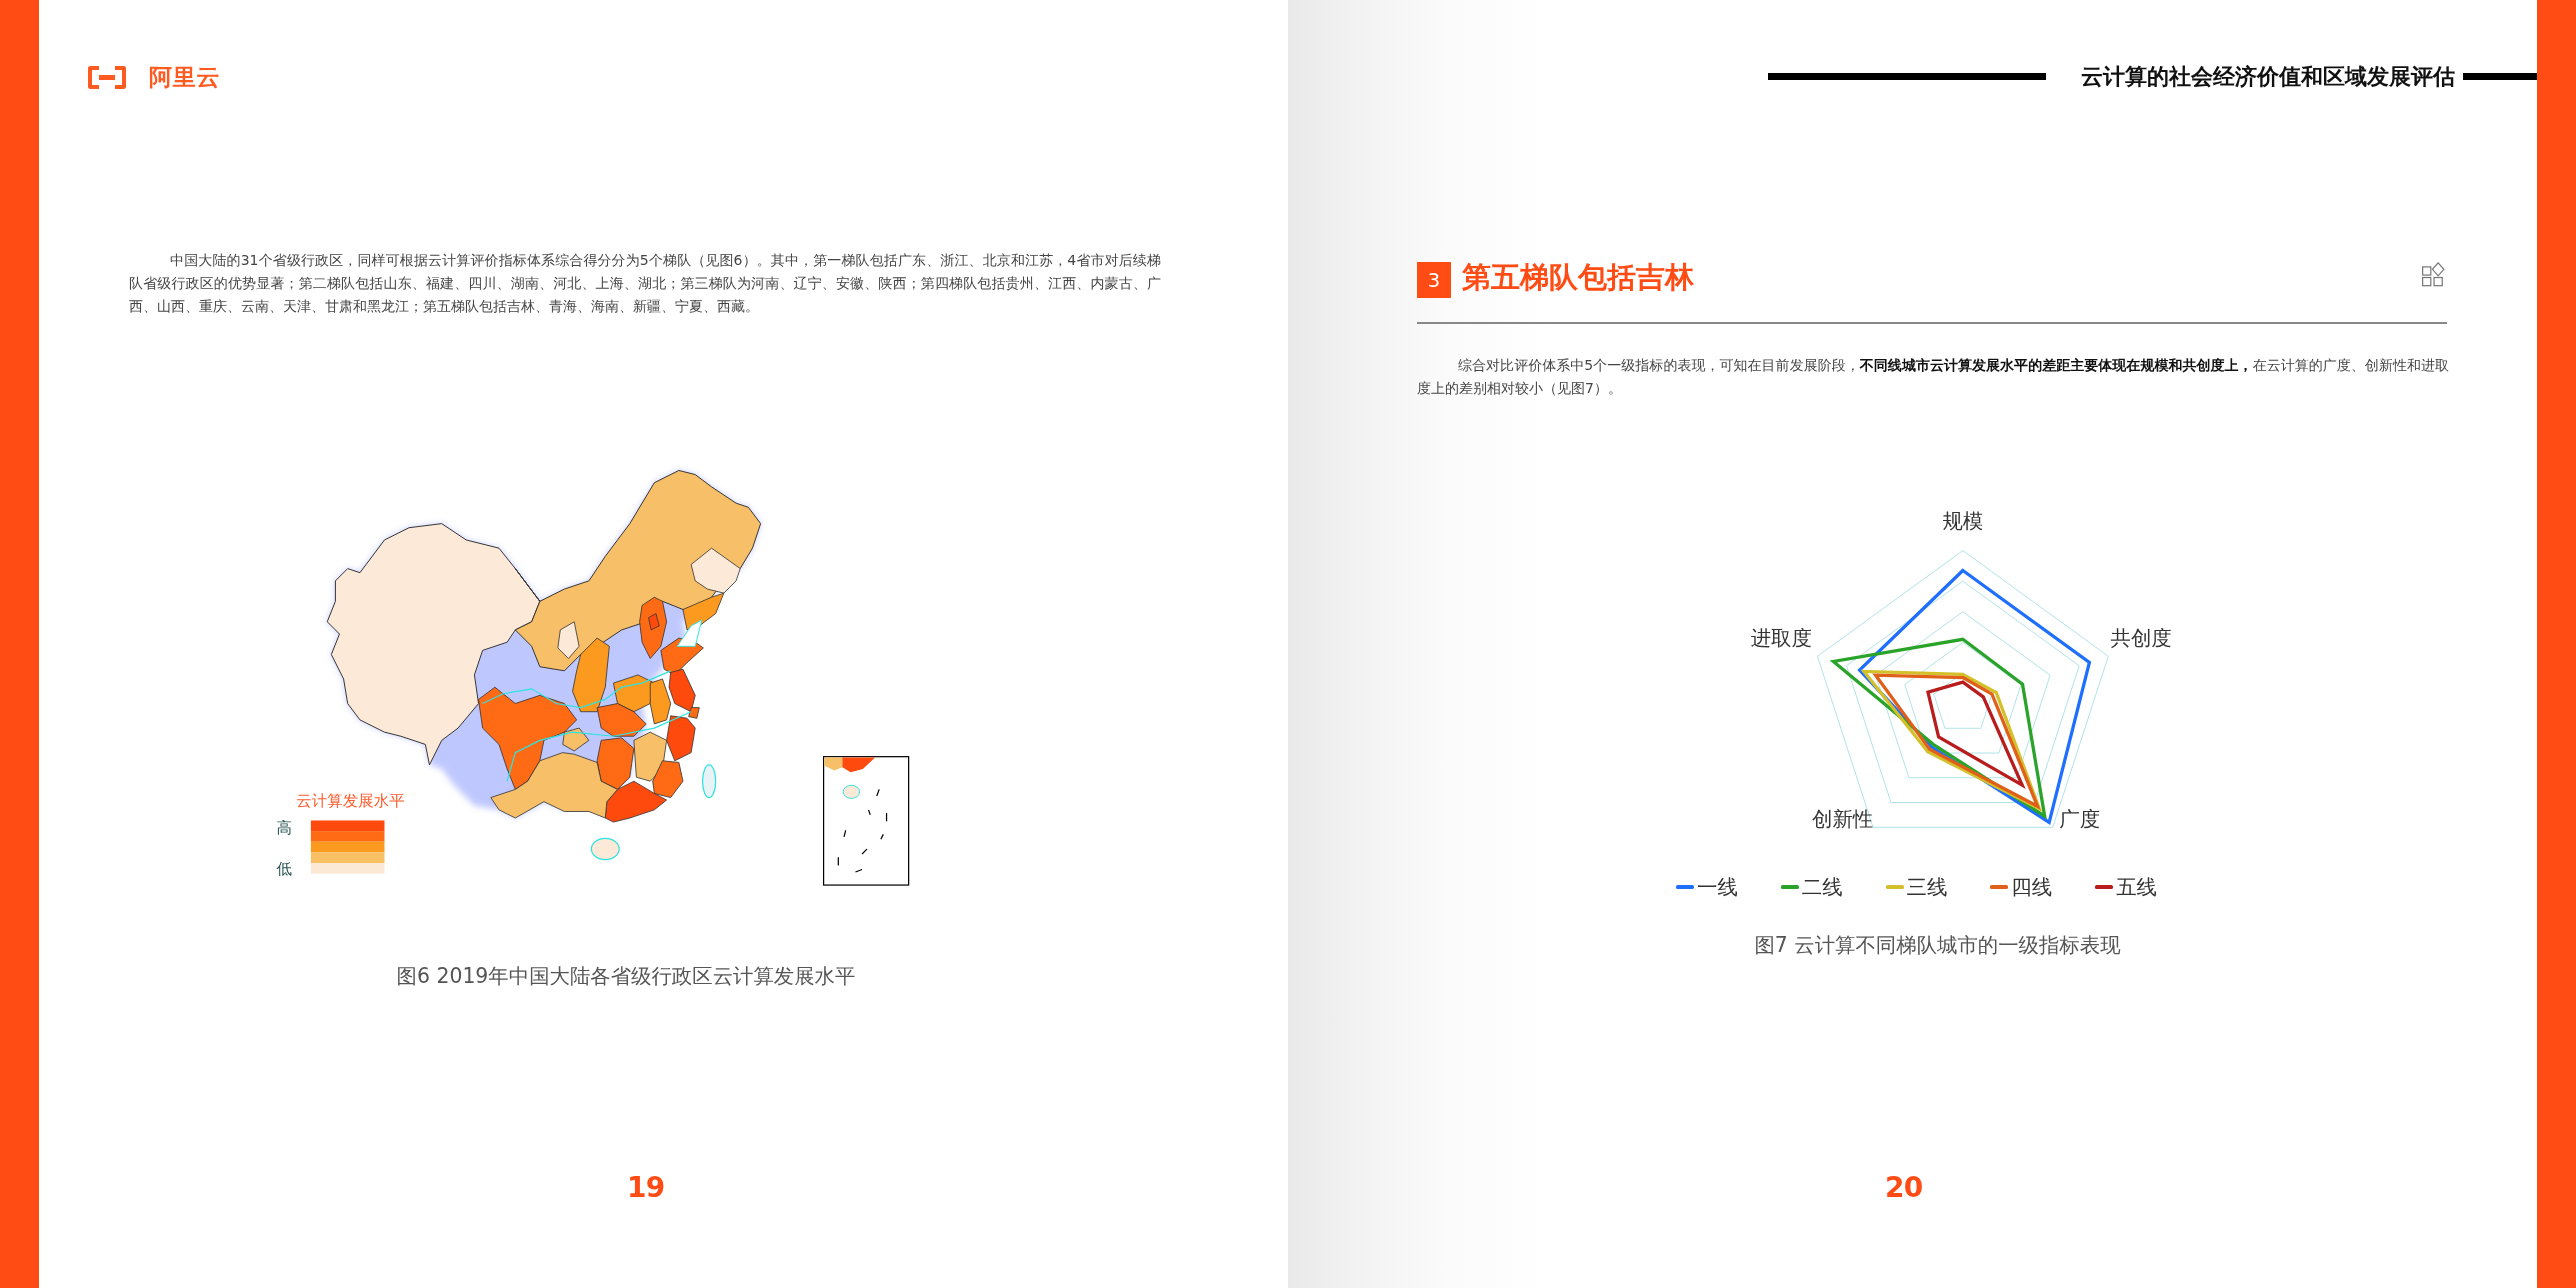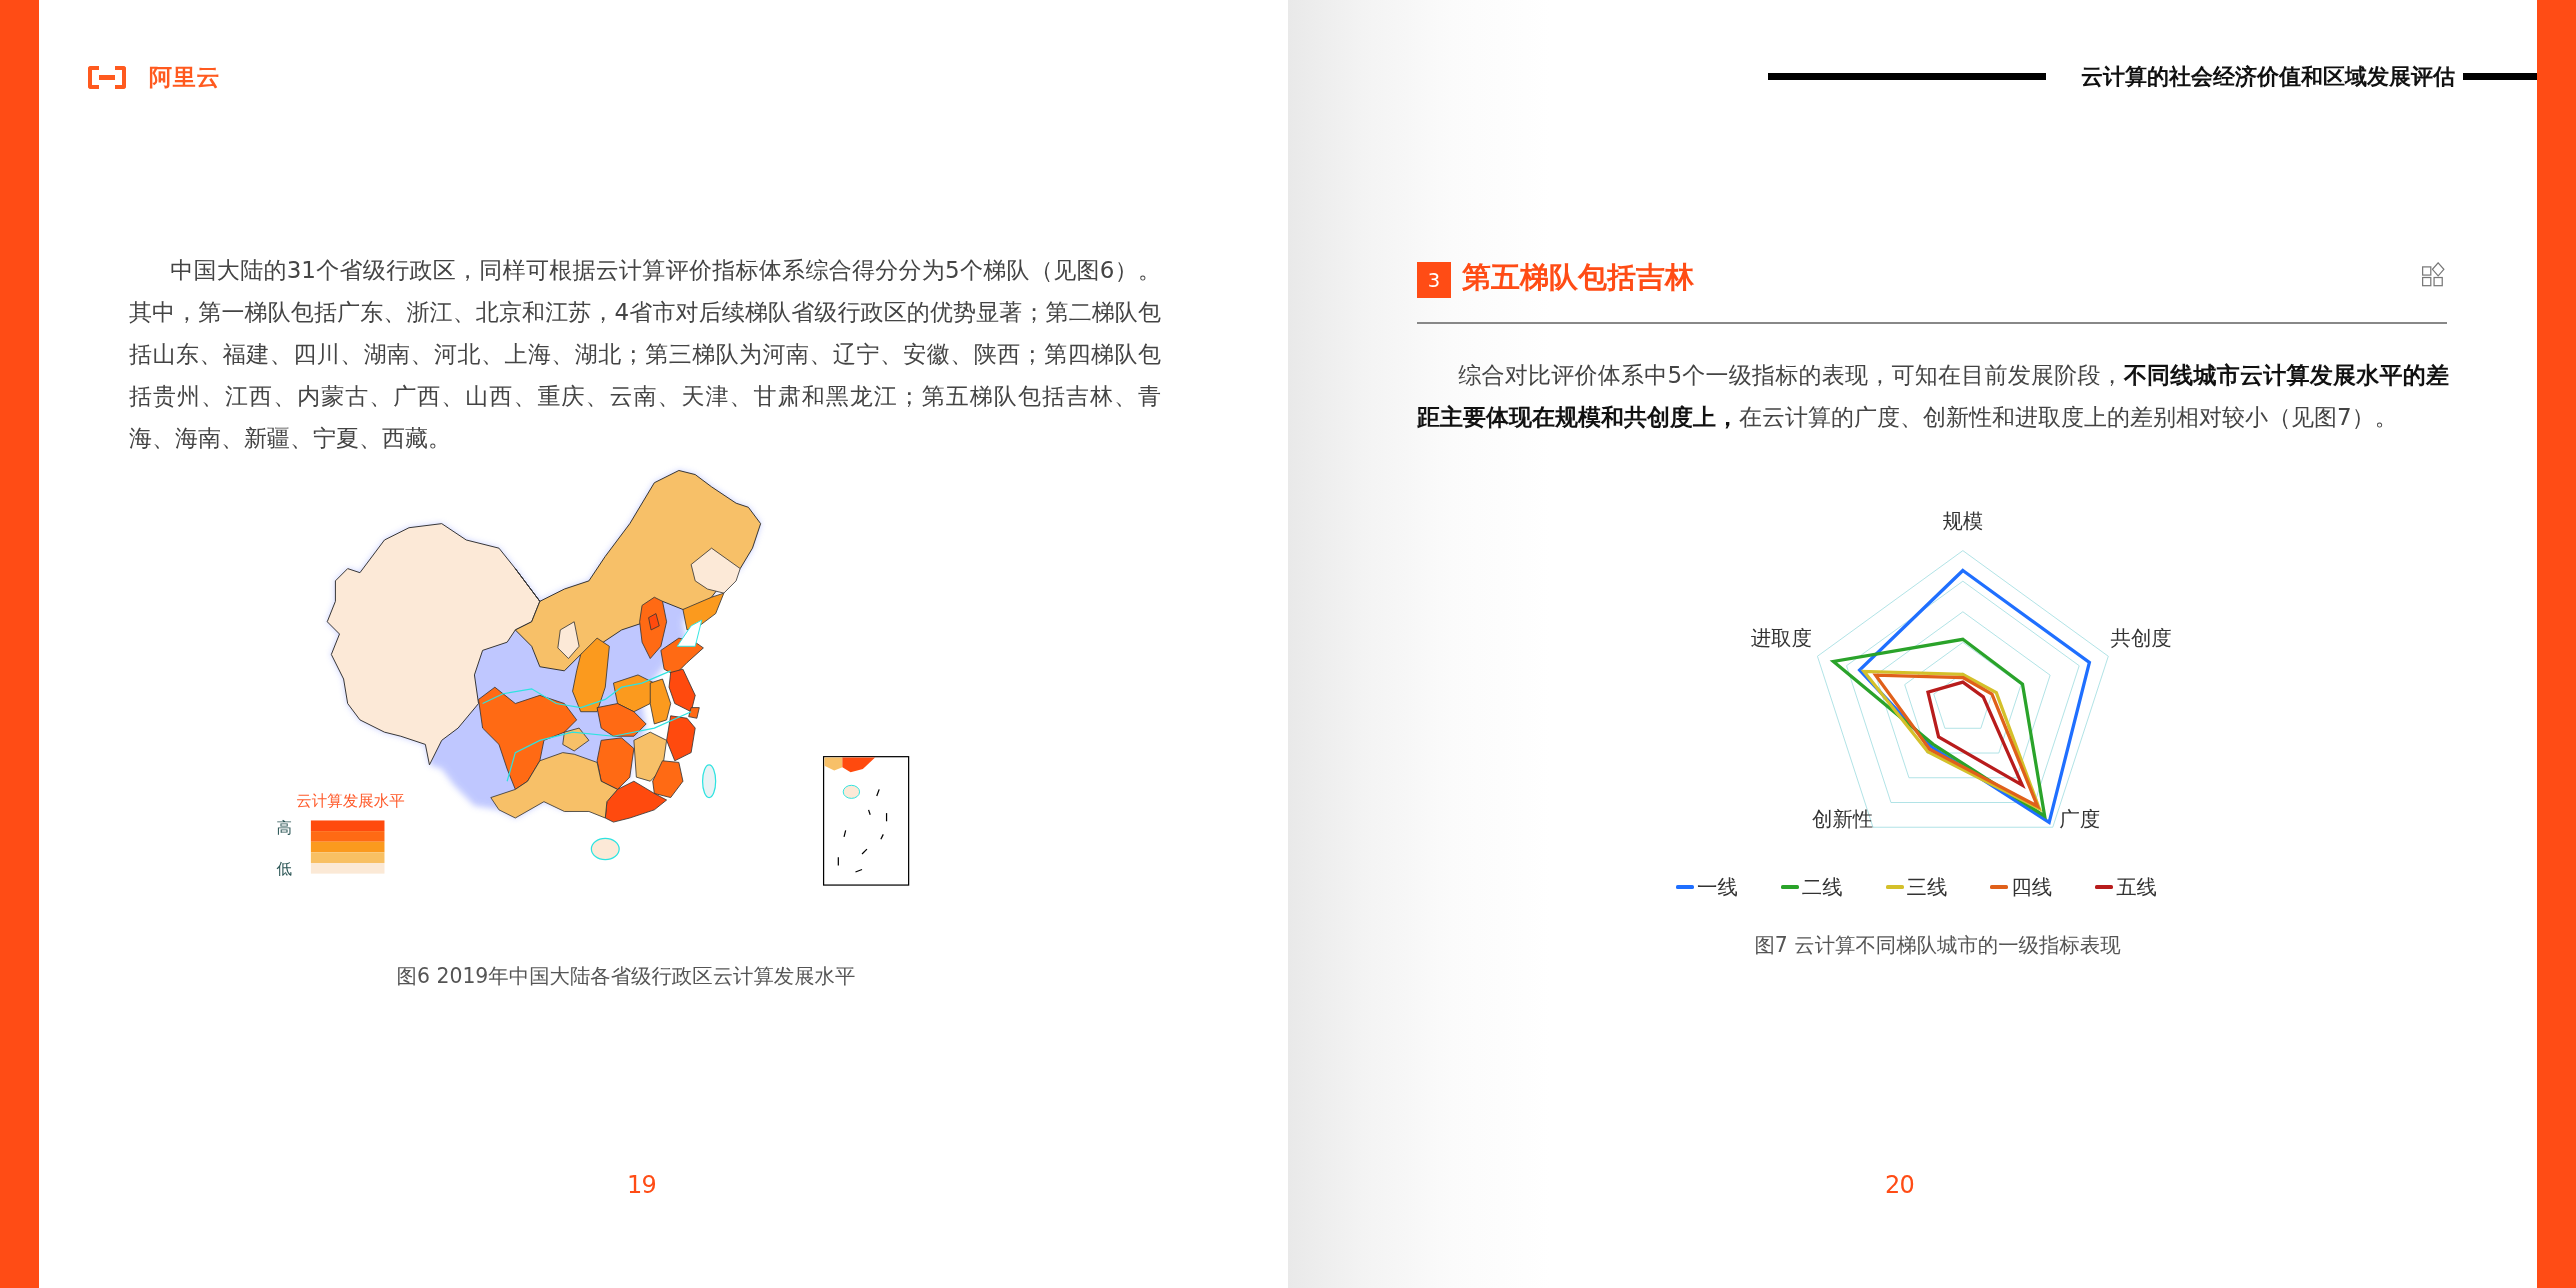--- a/index.html
+++ b/index.html
@@ -8,26 +8,26 @@
   .edge-right{position:absolute;right:0;top:0;width:39px;height:1288px;background:#ff4c15;}
   .page{position:absolute;top:0;height:1288px;}
   .page-left{left:39px;width:1249px;background:#fff;}
   .page-right{left:1288px;width:1249px;background:linear-gradient(to right,#e9e9e9 0px,#f3f3f3 74px,#fbfbfb 164px,#ffffff 262px);}
   .logo{position:absolute;left:88px;top:62px;display:flex;align-items:center;gap:23px;}
   .logo-mark{width:38px;height:23px;position:relative;}
   .logo-mark .b1{position:absolute;left:0;top:0;width:11.4px;height:23px;border:4.9px solid #ff5a1f;border-right:none;box-sizing:border-box;border-radius:3.3px 0 0 3.3px;}
   .logo-mark .b2{position:absolute;right:0;top:0;width:11.4px;height:23px;border:4.9px solid #ff5a1f;border-left:none;box-sizing:border-box;border-radius:0 3.3px 3.3px 0;}
   .logo-mark .bar{position:absolute;left:11.4px;right:11.4px;top:9px;height:4.9px;background:#ff5a1f;}
   .logo-text{font-size:23px;font-weight:bold;color:#ff5a1f;letter-spacing:0.8px;}
-  .para{position:absolute;font-size:23px;line-height:42px;color:#444;text-align:justify;}
+  .para{position:absolute;font-size:14px;line-height:23px;color:#444;text-align:justify;}
   .para .indent{display:inline-block;width:41px;}
   .para b{color:#111;}
   .map-wrap{position:absolute;left:270px;top:458px;width:646px;height:442px;text-align:right;}
   .caption{position:absolute;font-size:20.4px;color:#555;text-align:center;}
-  .page-num{position:absolute;top:1171px;font-size:24px;font-weight:normal;color:#ff4c15;letter-spacing:-0.8px;}
+  .page-num{position:absolute;top:1171px;font-size:28px;font-weight:bold;color:#ff4c15;letter-spacing:-0.8px;}
   .header-rule{position:absolute;top:73px;height:7.4px;background:#000;}
   .header-title{position:absolute;top:62px;left:2081px;font-size:22px;font-weight:bold;color:#111;}
   .section-badge{position:absolute;left:1417px;top:262px;width:34px;height:36px;background:#ff4c15;color:#fff;font-size:19.6px;display:flex;align-items:center;justify-content:center;}
   .section-title{position:absolute;left:1462px;top:258px;font-size:29px;font-weight:bold;color:#ff4c15;}
   .section-rule{position:absolute;left:1417px;top:322px;width:1030px;height:1.6px;background:#888;}
   .apps-icon{position:absolute;left:2421px;top:262px;width:24.5px;height:24.5px;}
   .radar-wrap{position:absolute;left:1720px;top:499px;width:507px;height:360px;}
   .legend{position:absolute;left:1676px;top:873px;display:flex;gap:43px;font-size:20.4px;color:#333;}
   .legend-item{display:flex;align-items:center;gap:3px;}
   .legend-swatch{width:18px;height:4.1px;border-radius:1.6px;}

